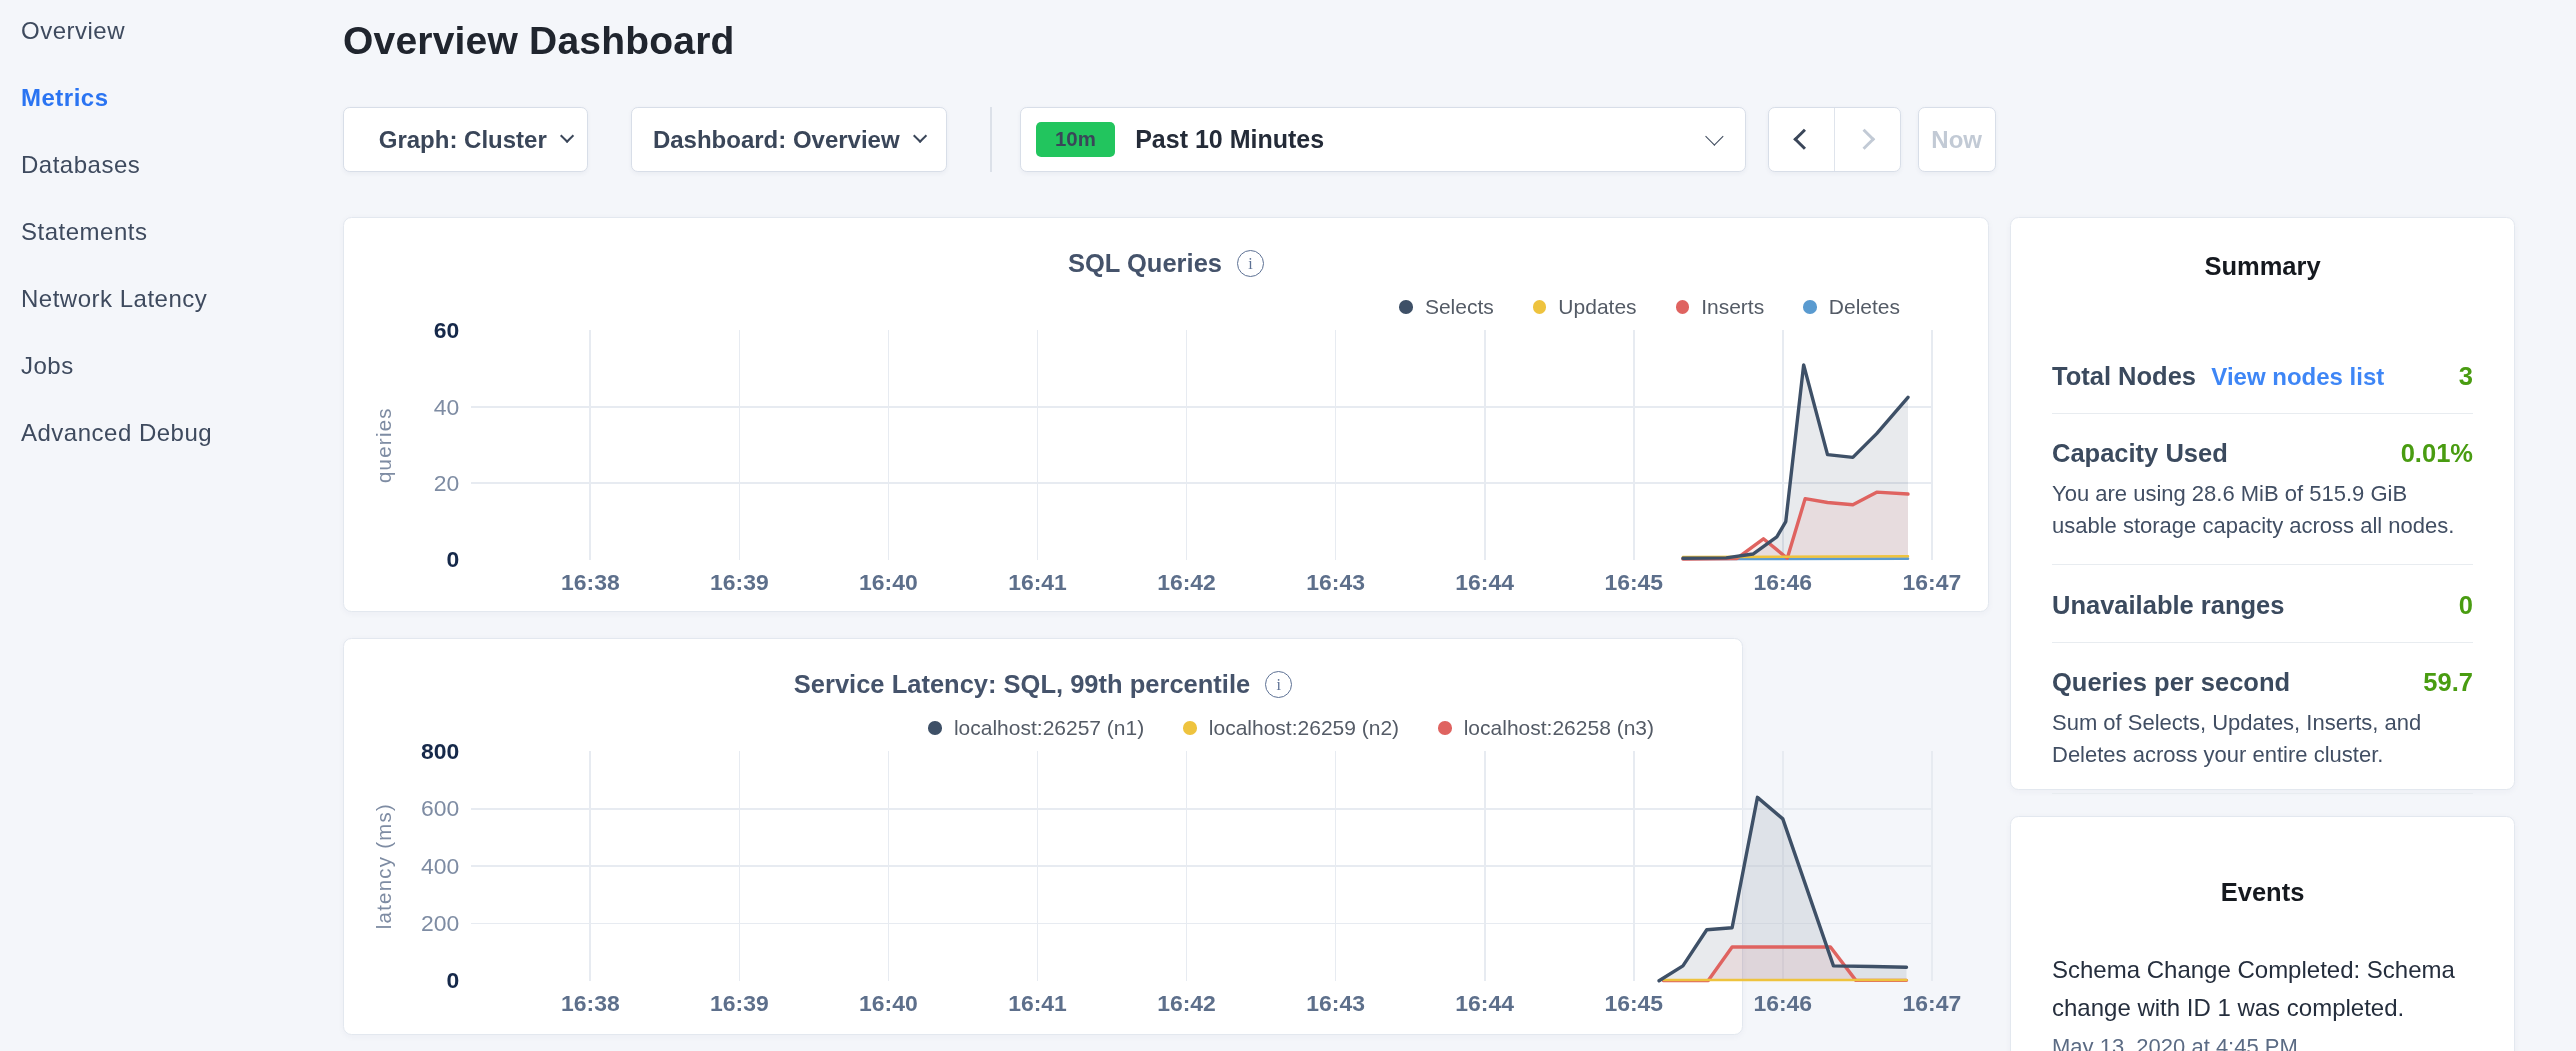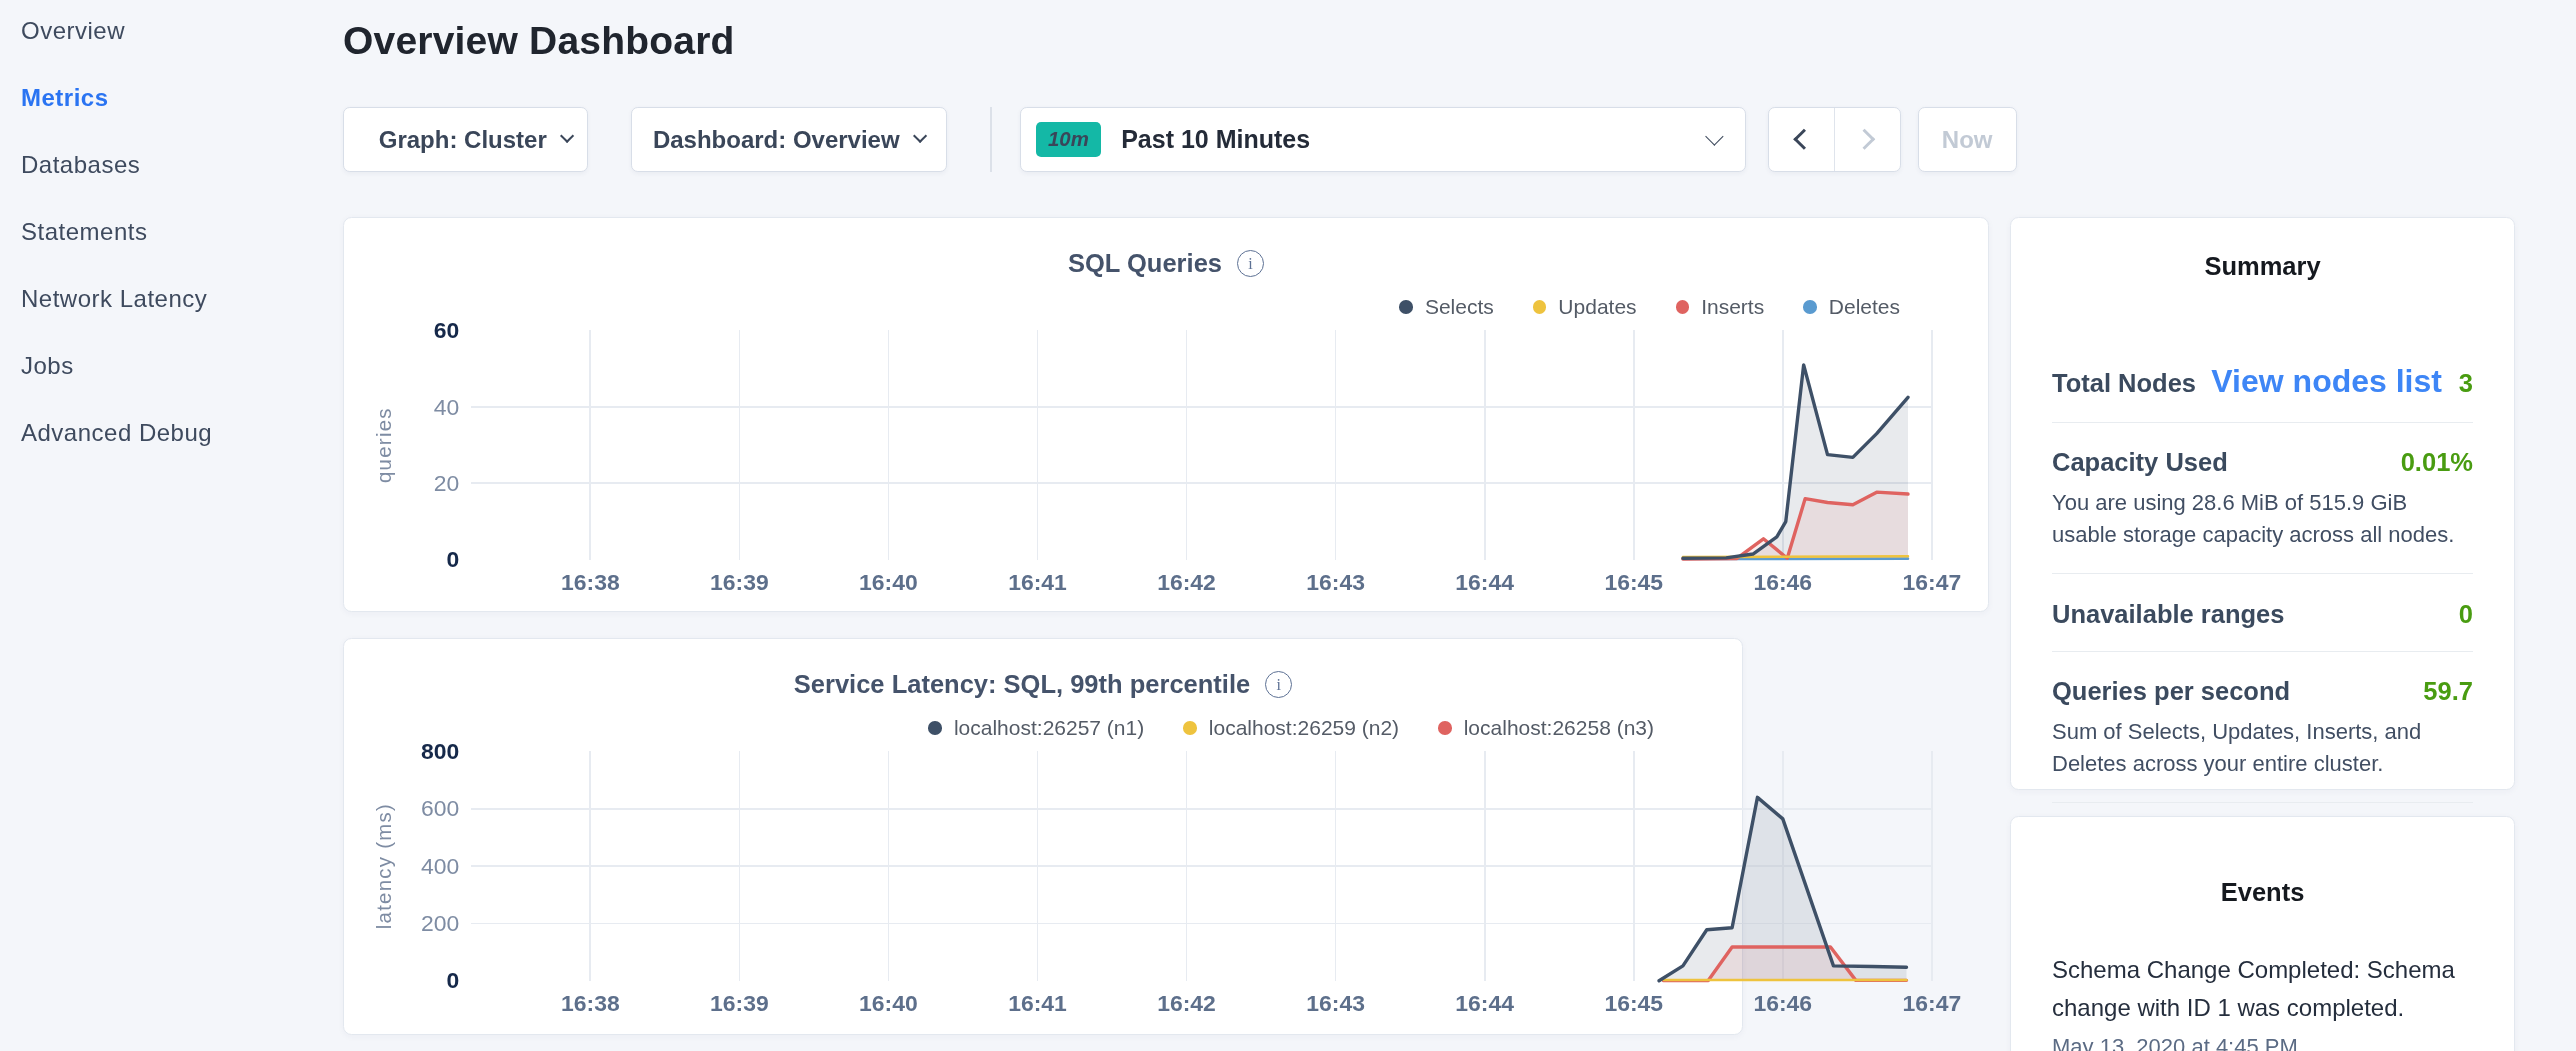--- a/index.html
+++ b/index.html
@@ -24,31 +24,31 @@
   .btn {
     height:65px; background:#fff; border:1.7px solid #d8dee8; border-radius:6.8px;
     display:flex; align-items:center; justify-content:center;
     font-size:24px; font-weight:700; color:#3a4659; cursor:pointer;
     box-shadow:0 1.7px 4.3px rgba(40,60,90,0.05);
   }
   .dd-graph { width:245px;padding-left:20px; }
   .dd-dashboard { width:316px; margin-left:43px; }
   .toolbar-divider { width:1.7px; height:65px; background:#dce1e9; margin-left:43px; }
   .time-select { width:726px; margin-left:28px; justify-content:flex-start; padding:0 24px 0 15.3px; }
-  .time-badge { background:#14b8a6; border-radius:5.1px; padding:6px 12px; font-size:20.4px; font-weight:700; color:#3a4659;font-style:italic; }
+  .time-badge { background:#22c55e; border-radius:5.1px; padding:6px 19px; font-size:20.4px; font-weight:700; color:#3a4659; }
   .time-label { margin-left:20.4px; font-size:25px; color:#242b38; }
   .chev { display:inline-block; width:10.2px; height:10.2px; border-right:2.6px solid currentColor; border-bottom:2.6px solid currentColor; transform:rotate(45deg); margin-left:15.3px; margin-top:-6.8px; }
   .chev.thin { border-width:1.7px; width:12.8px; height:12.8px; margin-left:auto; }
   .arrow-group { width:133px; margin-left:22px; padding:0; overflow:hidden; display:flex; align-items:stretch; justify-content:stretch; }
   .seg { flex:1; display:flex; align-items:center; justify-content:center; cursor:pointer; }
   .seg + .seg { border-left:1.7px solid #dfe4ec; }
   .arrow { display:inline-block; width:14.5px; height:14.5px; border-right:3.4px solid currentColor; border-bottom:3.4px solid currentColor; }
   .arrow.left { transform:rotate(135deg); margin-left:6.8px; color:#3a4659; }
   .arrow.right { transform:rotate(-45deg); margin-right:6.8px; color:var(--disabled-gray); }
-  .now-btn { width:99px; margin-left:17px; color:var(--disabled-gray); cursor:default; }
+  .now-btn { width:78px; margin-left:17px; color:var(--disabled-gray); cursor:default; }
   
   .card { position:absolute; background:#fff; border:1.7px solid #e3e8ef; border-radius:8.5px; box-shadow:0 1.7px 6.8px rgba(40,60,90,0.04); }
   #chart-card-0 { left:343px; top:217px; width:1646px; height:395px; }
   #chart-card-1 { left:343px; top:638px; width:1400px; height:397px; }
   #summary-card { left:2010px; top:217px; width:505px; height:573px; }
   #events-card  { left:2010px; top:816px; width:505px; height:281px; }
   
   .chart-title-row { position:absolute; top:31px; left:0; right:0; display:flex; justify-content:center; align-items:center; gap:15px; }
   .chart-title { font-size:25.5px; font-weight:700; color:#45536b; }
   .info-icon {
@@ -65,21 +65,21 @@
   .ytick { fill:#7e8ca3; font-size:27px; text-anchor:end; }
   .ytick.strong { fill:#16294a; font-weight:700; }
   .axlabel { fill:#7e8ca3; font-size:24px; text-anchor:middle; letter-spacing:1.5px; }
   
   .panel-title { text-align:center; font-size:25.5px; font-weight:700; color:#15191f; margin-top:34px; }
   .summary-rows { padding:0 41px; margin-top:22px; }
   .srow { padding:25.5px 0 22px; border-bottom:1.7px solid #e8ecf0; }
   .srow:last-child { border-bottom:none; }
   .srow-head { display:flex; align-items:baseline; }
   .srow-label { font-size:25.5px; font-weight:700; color:#3b4a5e; }
-  .srow-link { margin-left:15.3px; font-size:32px; font-weight:700; color:var(--link-blue); cursor:pointer;margin-top:34px; }
+  .srow-link { margin-left:15.3px; font-size:24px; font-weight:700; color:var(--link-blue); cursor:pointer;margin-top:34px; }
   .srow-value { margin-left:auto; font-size:25.5px; font-weight:700; color:var(--value-green); white-space:nowrap; }
   .srow-sub { font-size:22px; color:#414e63; line-height:32px; margin-top:10.2px; }
   
   .events-body { padding:0 41px; }
   .events-body .panel-title { margin-top:61px; }
   .event-item { margin-top:44px; cursor:pointer; }
   .event-text { font-size:24px; color:#252e3d; line-height:38px; }
   .event-time { font-size:22px; color:#5b6b84; margin-top:6.8px; }
 </style>
 </head>

